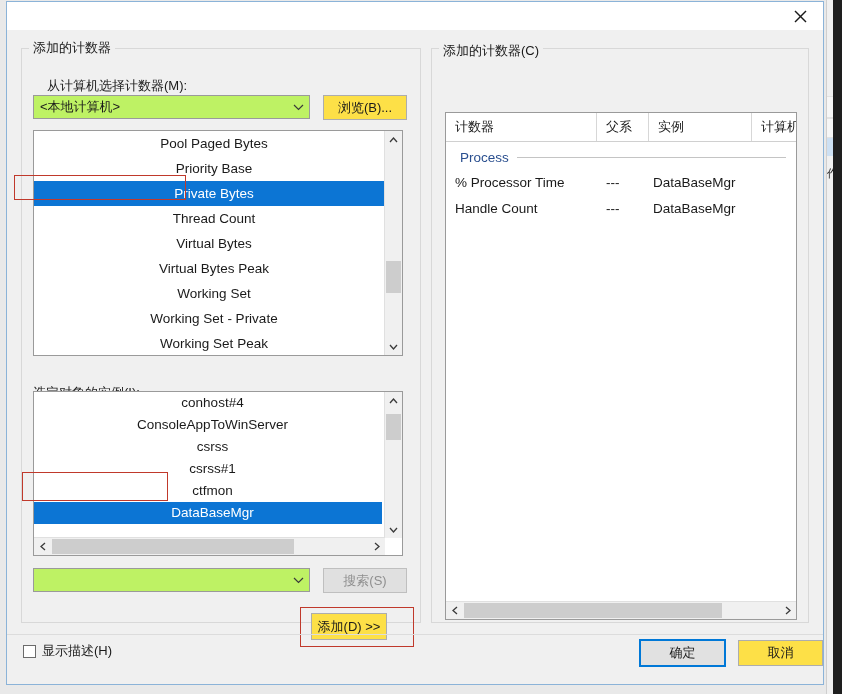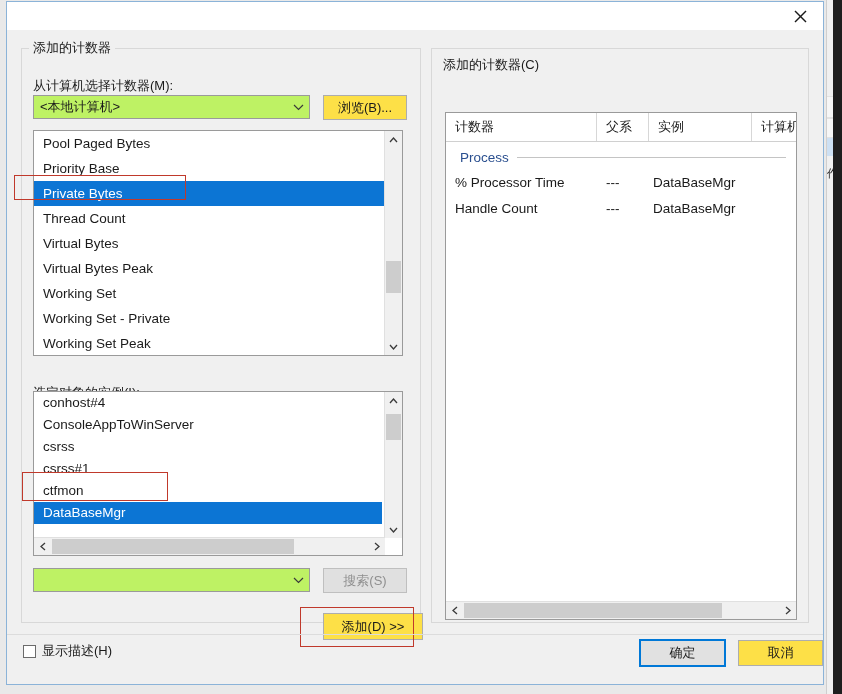--- a/index.html
+++ b/index.html
@@ -148,21 +148,21 @@
   
   .listbox {
     position: absolute;
     background: #ffffff;
     border: 1px solid #9a9a9a;
     box-sizing: border-box;
     overflow: hidden;
   }
   .list-items {
     position: absolute;
-    left: 0; top: 0; right: 0;
+    left: 0; top: 0; right: 0; text-align: center;
   }
   .list-row {
     height: 25px;
     line-height: 25px;
     font-size: 13.5px;
     color: #1a1a1a;
     padding-left: 9px;
     white-space: nowrap;
     box-sizing: border-box;
   }
@@ -305,21 +305,21 @@
           <line x1="12" y1="1" x2="1" y2="12" stroke="#1a1a1a" stroke-width="1.4"></line>
         </svg>
       </div>
     </div>
 
     <div class="client">
 
       <div class="groupbox" style="left:14px; top:18px; width:400px; height:575px;"></div>
       <div class="group-legend" style="left:22px; top:11px;">添加的计数器</div>
 
-      <div class="lbl" style="left:26px; top:47px;"><span>从计算机选择计数器(M):</span></div>
+      <div class="lbl" style="left:40px; top:47px;"><span>从计算机选择计数器(M):</span></div>
 
       <div class="combo" style="left:26px; top:65px; width:277px; height:24px;">
         <div class="combo-text">&lt;本地计算机&gt;</div>
         <div class="combo-arrow">
           <svg width="11" height="7" viewBox="0 0 11 7">
               <polyline points="1,1 5.5,5.5 10,1" fill="none" stroke="#3a3a3a" stroke-width="1.2"></polyline>
             </svg>
         </div>
       </div>
 
@@ -399,27 +399,27 @@
         <div class="combo-arrow">
           <svg width="11" height="7" viewBox="0 0 11 7">
               <polyline points="1,1 5.5,5.5 10,1" fill="none" stroke="#3a3a3a" stroke-width="1.2"></polyline>
             </svg>
         </div>
       </div>
       <div class="btn disabled" style="left:316px; top:538px; width:84px; height:25px;">
           <span>搜索(S)</span>
         </div>
 
-      <div class="btn" style="left:316px; top:583px; width:100px; height:27px;">
+      <div class="btn" style="left:304px; top:583px; width:76px; height:27px;">
           <span>添加(D) &gt;&gt;</span>
         </div>
       <div class="annot" style="left:293px; top:577px; width:114px; height:40px;"></div>
 
       <div class="groupbox" style="left:424px; top:18px; width:378px; height:575px;"></div>
-      <div class="group-legend" style="left:432px; top:28px;">添加的计数器(C)</div>
+      <div class="group-legend" style="left:432px; top:14px;">添加的计数器(C)</div>
 
       <div class="table-wrap" style="left:438px; top:42px; width:352px; height:508px;margin-top:40px;">
         <div class="thead">
           <div class="th" style="left:0;   width:151px;">计数器</div>
           <div class="th" style="left:151px;width:52px;">父系</div>
           <div class="th" style="left:203px;width:103px;">实例</div>
           <div class="th last" style="left:306px;width:46px;">计算机</div>
         </div>
 
         <div class="tgroup" style="top:32px;">

